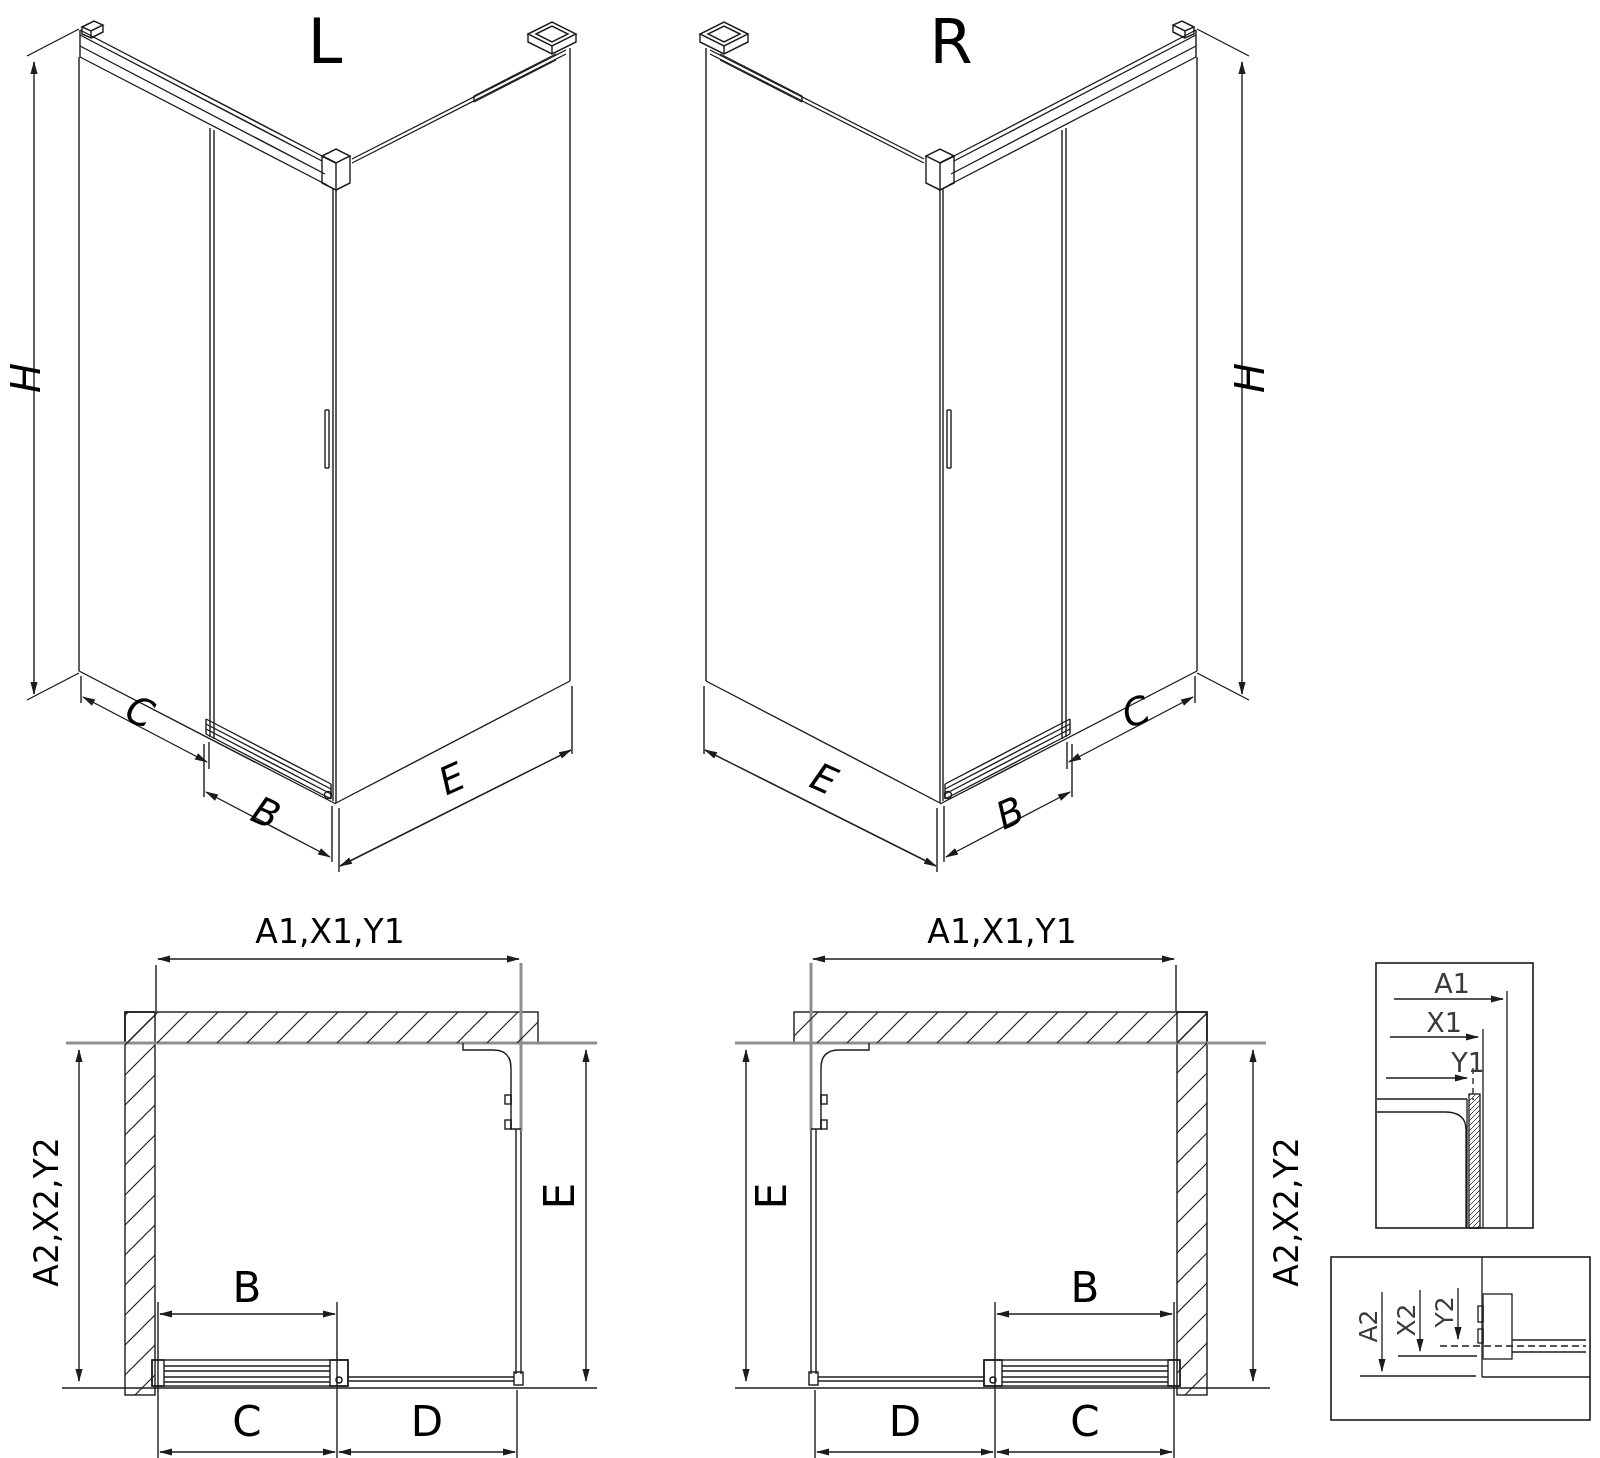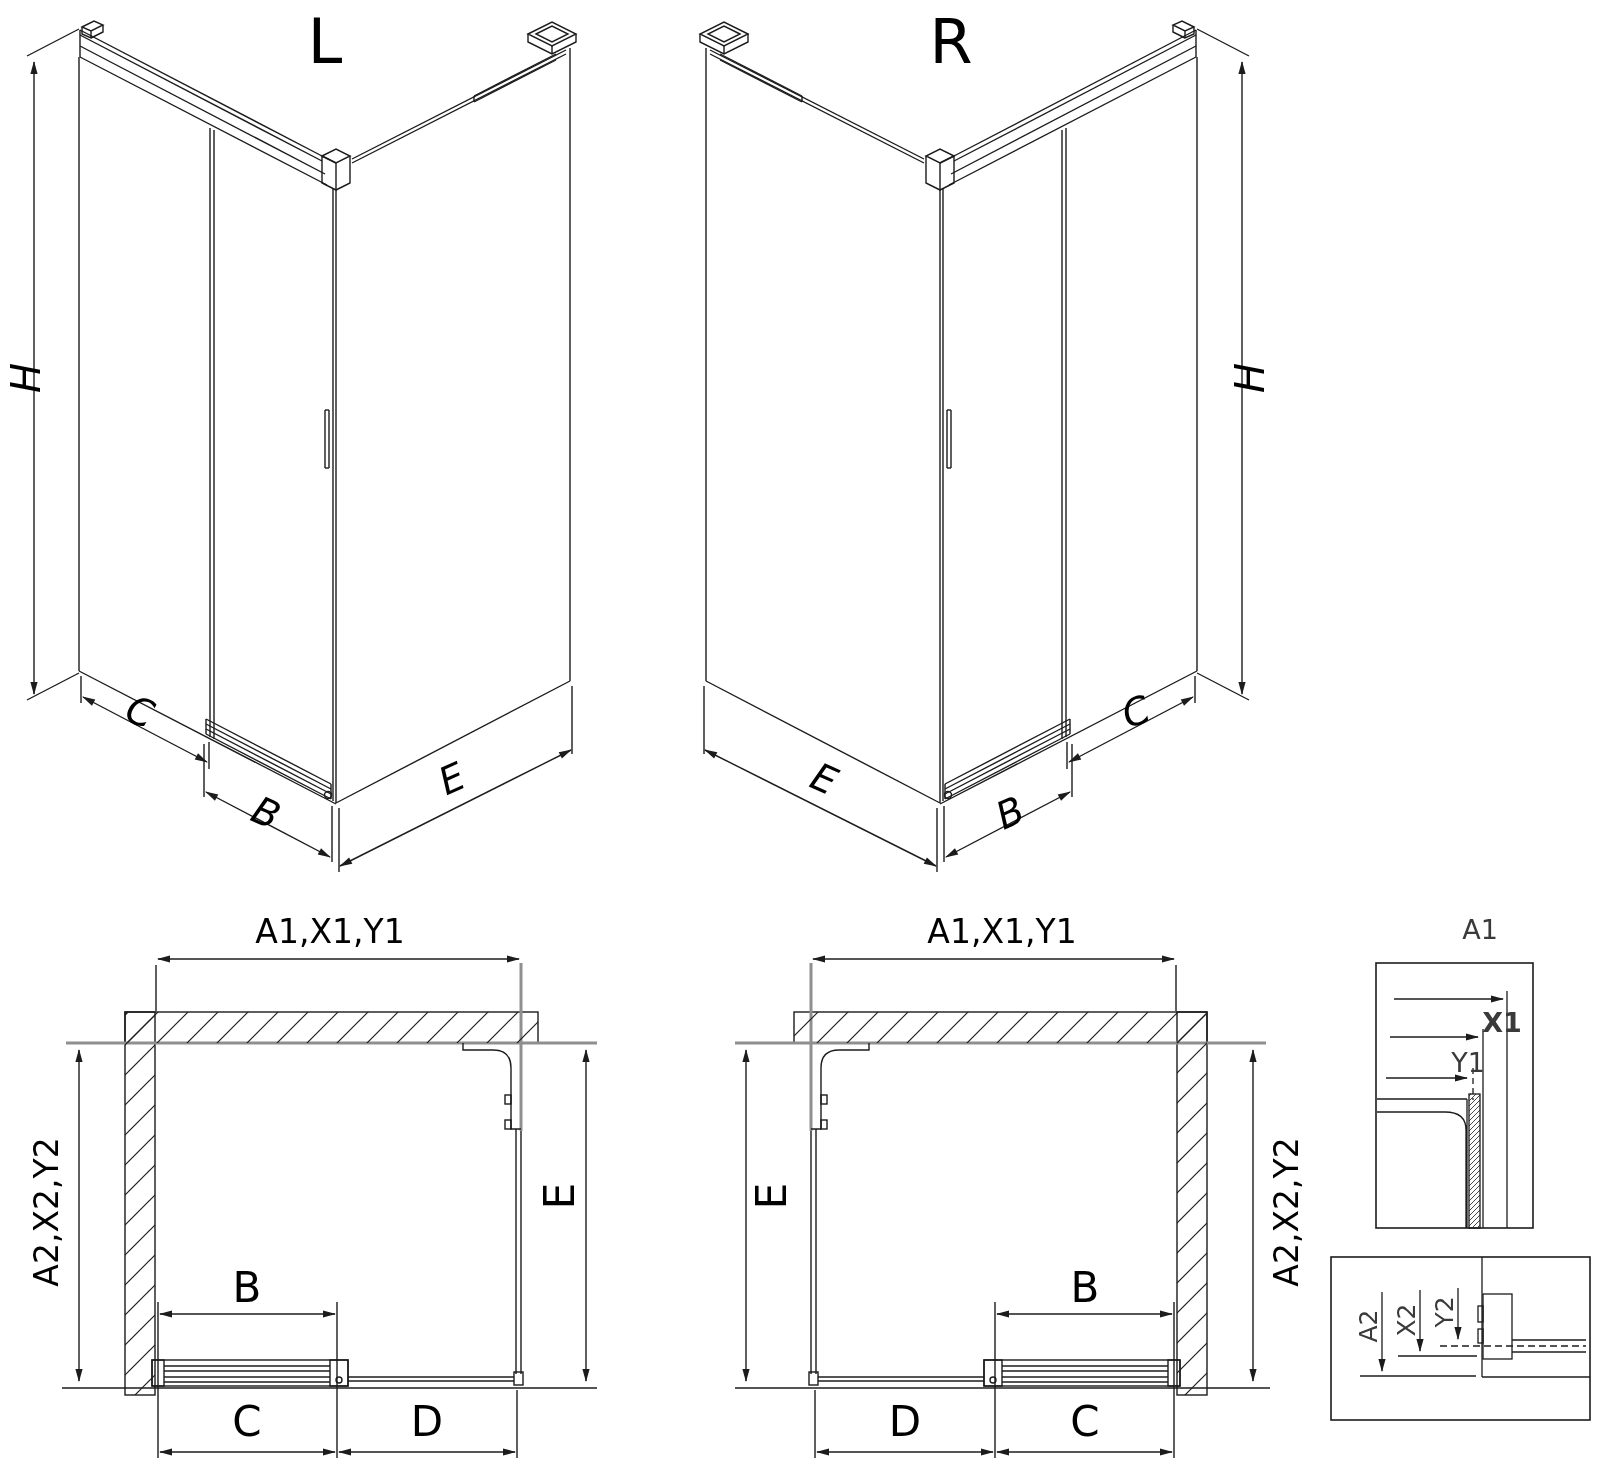--- a/index.html
+++ b/index.html
@@ -227,21 +227,21 @@
   <div class="lbl" style="left:247px;top:1422px;font-size:42px;">C</div>
   <div class="lbl" style="left:427px;top:1422px;font-size:42px;">D</div>
 
   <div class="lbl" style="left:1002px;top:931px;font-size:33px;">A1,X1,Y1</div>
   <div class="lbl rotCCW" style="left:1286px;top:1212px;font-size:33px;">A2,X2,Y2</div>
   <div class="lbl rotCCW" style="left:772px;top:1196px;font-size:42px;">E</div>
   <div class="lbl" style="left:1085px;top:1288px;font-size:42px;">B</div>
   <div class="lbl" style="left:905px;top:1422px;font-size:42px;">D</div>
   <div class="lbl" style="left:1085px;top:1422px;font-size:42px;">C</div>
 
-  <div class="lbl detail-lbl" style="left:1452px;top:929px;font-size:27px;margin-left:28px;">A1</div>
-  <div class="lbl detail-lbl" style="left:1502px;top:1022px;font-size:27px;font-weight:bold;">X1</div>
+  <div class="lbl detail-lbl" style="left:1452px;top:983px;font-size:27px;">A1</div>
+  <div class="lbl detail-lbl" style="left:1444px;top:1022px;font-size:27px;">X1</div>
   <div class="lbl detail-lbl" style="left:1436px;top:1062px;font-size:27px;margin-left:32px;">Y1</div>
 
   <div class="lbl detail-lbl rotCCW" style="left:1368px;top:1326px;font-size:25px;">A2</div>
   <div class="lbl detail-lbl rotCCW" style="left:1406px;top:1320px;font-size:25px;">X2</div>
   <div class="lbl detail-lbl rotCCW" style="left:1444px;top:1312px;font-size:25px;">Y2</div>
 
 </div>
 
 </body></html>

